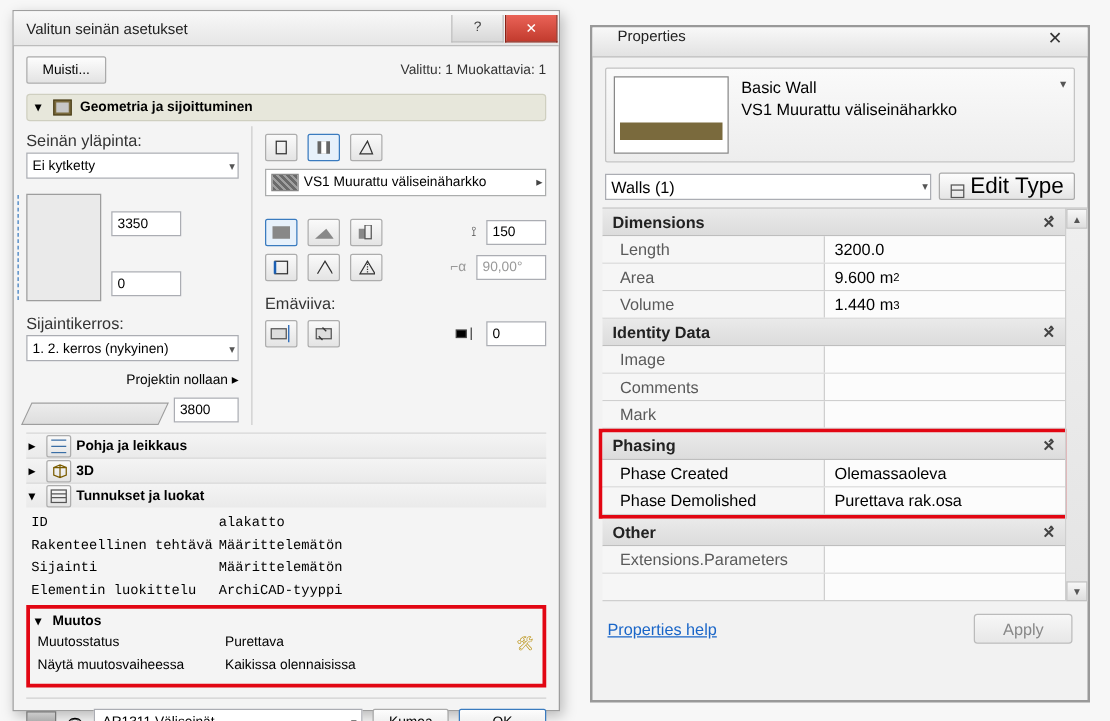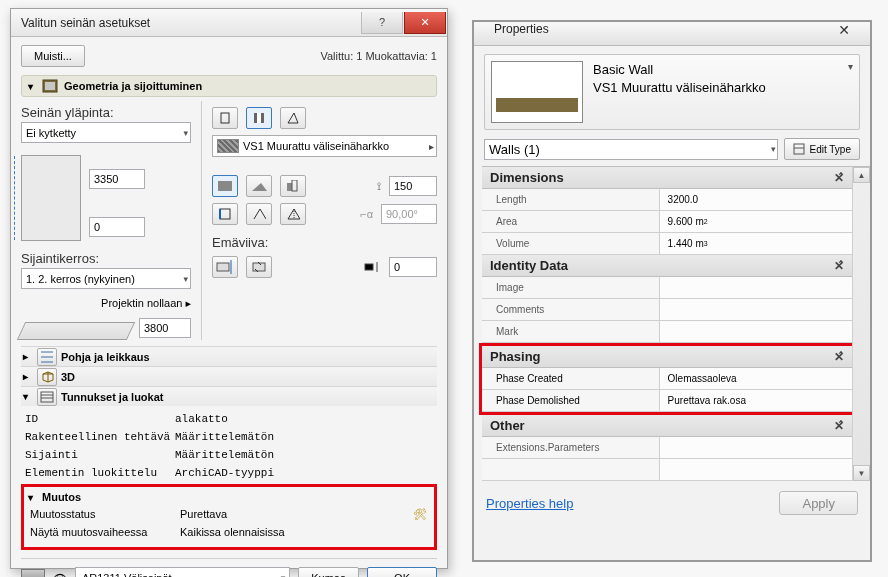--- a/index.html
+++ b/index.html
@@ -55,29 +55,29 @@
     .prop-title { height:24px; background:linear-gradient(#f8f8f8,#e2e2e2); border-bottom:1px solid #bbb; display:flex; align-items:flex-start; padding:0 20px; font-weight:500; font-size:12px; color:#222;}
     .prop-title .x { margin-left:auto; font-size:14px; color:#333; cursor:pointer;}
     .thumb-row { display:flex; padding:8px 10px; gap:10px; align-items:flex-start;}
     .thumb { width:92px; height:62px; border:1px solid #888; background:#fff; position:relative;}
     .thumb::after { content:""; position:absolute; left:4px; right:4px; top:36px; height:14px; background:#7a6a3d;}
     .thumb-info { font-size:13px; line-height:1.4; }
     .thumb-wrap{flex:1;border:1px solid #c4c4c4; background:linear-gradient(#fafafa,#ededed); padding:6px; display:flex; gap:10px; border-radius:2px;}
     .thumb-dd { margin-left:auto; align-self:flex-start; font-size:10px;color:#555;}
     .sel-row { display:flex; gap:6px; padding:0 10px 6px 10px; align-items:center;}
     .sel-row .combo { flex:1; font-size:13px;}
-    .et-btn { height:22px; border:1px solid #aaa; background:linear-gradient(#fdfdfd,#e5e5e5); border-radius:2px; padding:0 8px; font-size:10px; display:inline-flex; align-items:center; gap:4px; cursor:pointer;}
+    .et-btn { height:22px; border:1px solid #aaa; background:linear-gradient(#fdfdfd,#e5e5e5); border-radius:2px; padding:0 8px; font-size:18px; display:inline-flex; align-items:flex-end; gap:4px; cursor:pointer;}
     .propgrid { border-top:1px solid #bebebe; margin:0 0 0 8px; display:flex;}
     .propgrid .gridcol { flex:1; }
     .propgrid .scrollcol { width:18px; background:linear-gradient(#efefef,#e4e4e4); border-left:1px solid #cfcfcf; position:relative;}
     .propgrid .scrollcol .up,.propgrid .scrollcol .down{position:absolute;left:0;right:0;height:16px;display:flex;align-items:center;justify-content:center;font-size:8px;color:#555;border:1px solid #c3c3c3;background:linear-gradient(#f7f7f7,#dedede);}
     .propgrid .scrollcol .up{top:0} .propgrid .scrollcol .down{bottom:0}
     .cat { height:22px; background:linear-gradient(#eaeaea,#dcdcdc); border-bottom:1px solid #bebebe; display:flex; align-items:center; padding:0 8px; font-weight:bold; font-size:13px; color:#222; }
     .cat .exp { margin-left:auto; font-size:12px; color:#444;}
-    .kv { display:flex; height:22px; border-bottom:1px solid #cfcfcf; font-size:10px; align-items:flex-start;}
+    .kv { display:flex; height:22px; border-bottom:1px solid #cfcfcf; font-size:13px; align-items:flex-start;}
     .kv .k { width:48%; padding-left:14px; color:#5a5a5a; border-right:1px solid #cfcfcf; height:100%; display:flex; align-items:center; background:#f6f6f6;}
     .kv .v { flex:1; padding-left:8px; height:100%; display:flex; align-items:center; background:#fcfcfc;}
     .phasing-box { border:3px solid #e20613; margin:0 -3px; }
     .phasing-box .kv .k { color:#000;}
     .prop-footer { display:flex; align-items:center; padding:10px 12px; }
     .prop-footer .help { color:#1a66c8; text-decoration:underline; font-size:13px; }
     .prop-footer .apply { margin-left:auto; height:24px; padding:0 22px; border:1px solid #bbb; background:linear-gradient(#f7f7f7,#e7e7e7); color:#888; border-radius:3px; font-size:13px;}
     svg{display:block}
     sup{font-size:.7em}
   </style>

